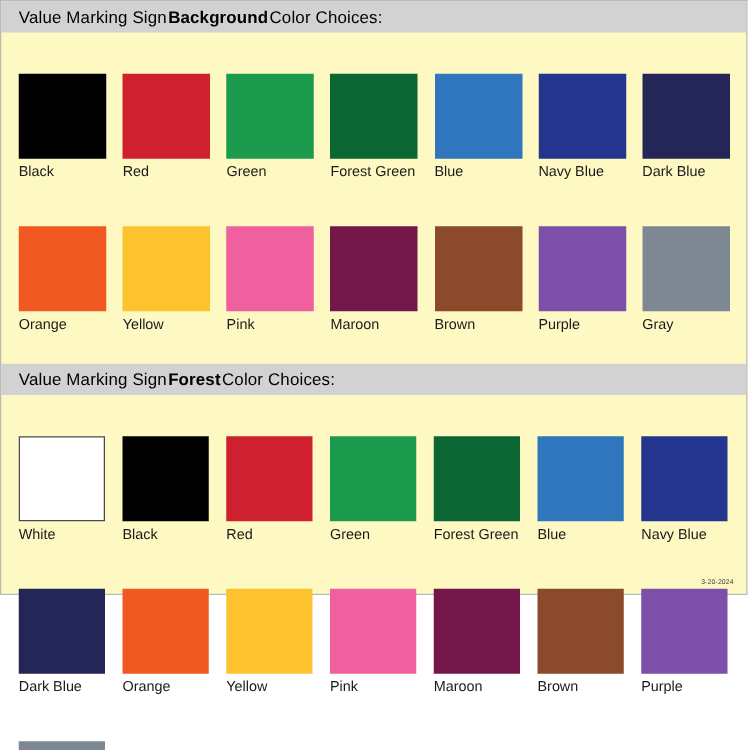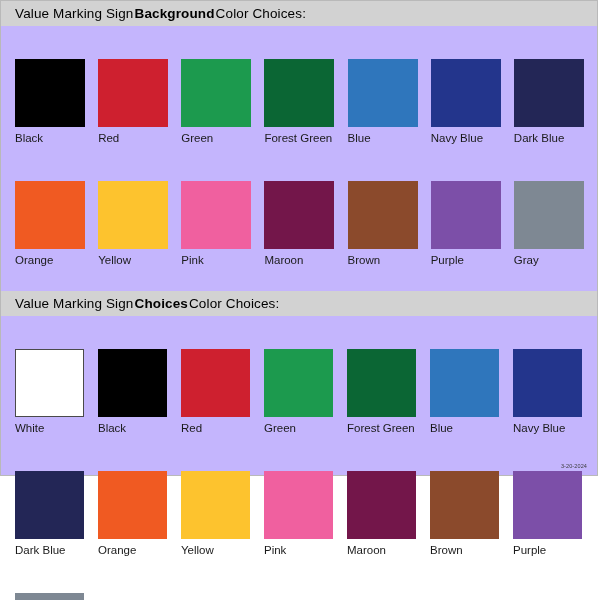--- a/index.html
+++ b/index.html
@@ -12,21 +12,21 @@
     background: #ffffff;
     font-family: "Liberation Sans", sans-serif;
     overflow: hidden;
   }
   .page {
     position: relative;
     width: 598px;
     height: 476px;
     border: 1px solid #b9b9b9;
     box-sizing: border-box;
-    background: #c4b5fd;
+    background: #fef9c3;
   }
   .section-header {
     background: #d2d2d2;
     height: 25px;
     display: flex;
     align-items: center;
     padding-left: 14px;
     box-sizing: border-box;
     font-size: 13.5px;
     color: #000000;
@@ -168,21 +168,21 @@
       </div>
 
     </div>
   </div>
 
   <div class="spacer-gap"></div>
 
   <div class="imp-section">
     <div class="section-header">
       <span class="hdr-pre">Value Marking Sign </span>
-        <span class="hdr-em">Choices</span>
+        <span class="hdr-em">Forest</span>
         <span class="hdr-post"> Color Choices:</span>
     </div>
     <div class="swatch-grid">
 
       <div class="swatch-row">
         <div class="swatch-cell">
           <span class="swatch-box bordered-swatch" style="background-color:#ffffff;"></span>
           <span class="swatch-label">White</span>
         </div>
         <div class="swatch-cell">

